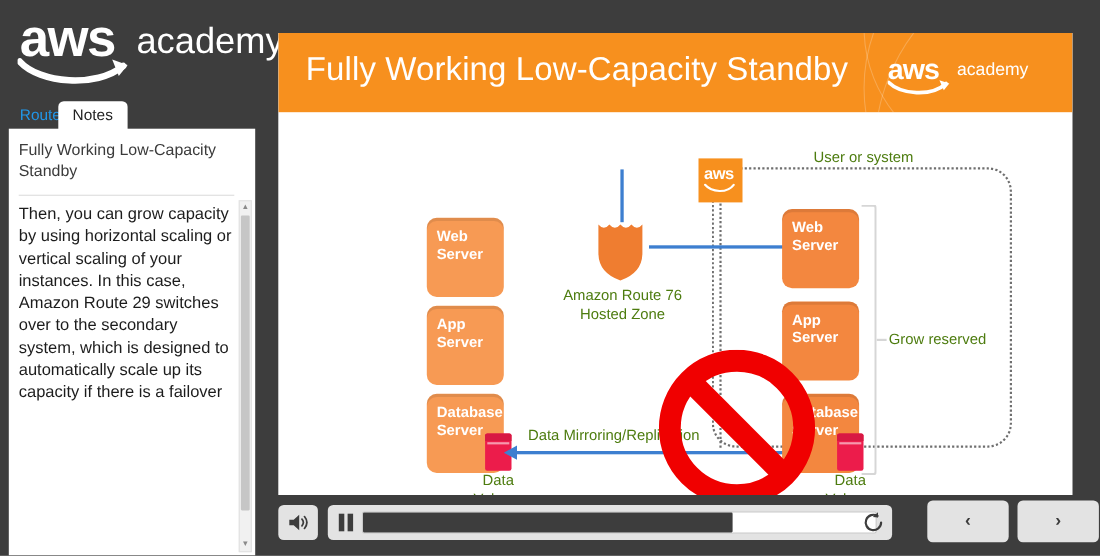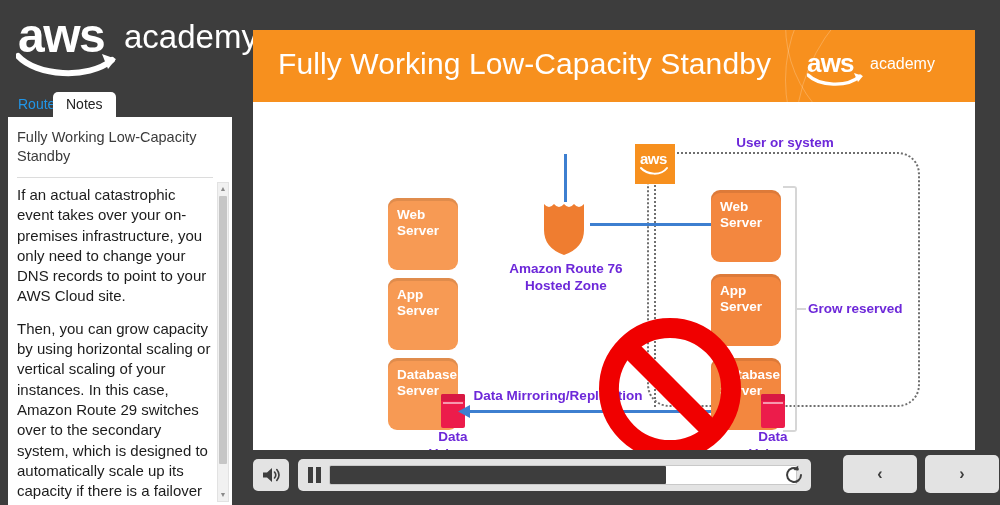--- a/index.html
+++ b/index.html
@@ -129,22 +129,22 @@
   .data-vol::before {
     content: ''; position: absolute; left: 0; top: 0; width: 24px; height: 7px;
     background: #d81843; border-radius: 2px 2px 0 0;
   }
   .data-vol::after {
     content: ''; position: absolute; left: 2px; top: 8px; width: 20px; height: 2px;
     background: #ffffff; opacity: .55;
   }
 
   .cap-label {
-    position: absolute; font-size: 13.5px; color: #6d28d9;
-    text-align: center; line-height: 17px; font-weight: bold;
+    position: absolute; font-size: 13.5px; color: #4d7c0f;
+    text-align: center; line-height: 17px;
   }
   .blue-line { position: absolute; background: #3d7fd0; }
 
   #dotted-region {
     position: absolute;
     border: 2px dotted #6f6f6f; border-radius: 22px;
     background: transparent;
   }
   #dotted-vline {
     position: absolute; width: 0;
@@ -236,21 +236,20 @@
 
     <div id="tab-strip">
       <div class="tab" id="tab-menu">Route</div>
       <div class="tab" id="tab-notes">Notes</div>
     </div>
 
     <div id="notes-card">
       <div id="notes-title">Fully Working Low-Capacity Standby</div>
       <div id="notes-divider"></div>
       <div id="notes-body">
-        <p>If an actual catastrophic event takes over your on-premises infrastructure, you only need to change your DNS records to point to your AWS Cloud site.</p>
         <p>Then, you can grow capacity by using horizontal scaling or vertical scaling of your instances. In this case, Amazon Route 29 switches over to the secondary system, which is designed to automatically scale up its capacity if there is a failover</p>
       </div>
       <div id="notes-scrollbar">
         <div class="sb-arrow up">▲</div>
         <div id="notes-scroll-thumb"></div>
         <div class="sb-arrow down">▼</div>
       </div>
     </div>
   </div>
 

